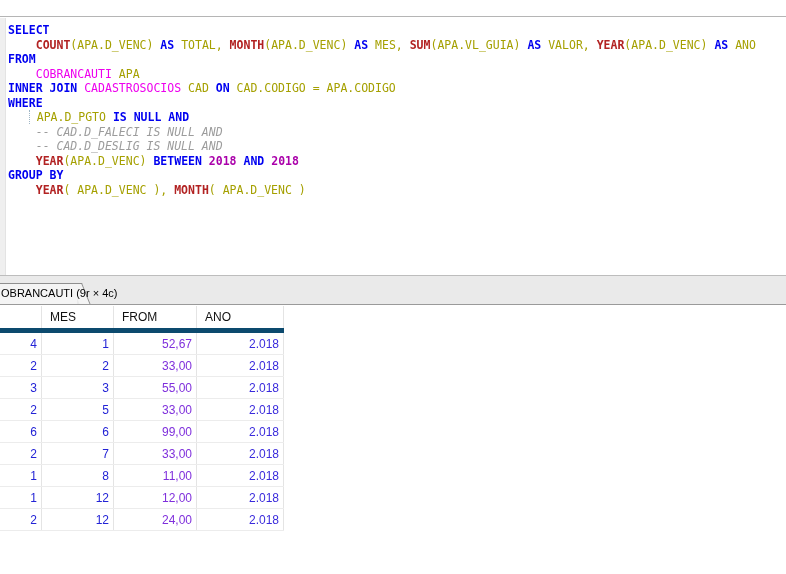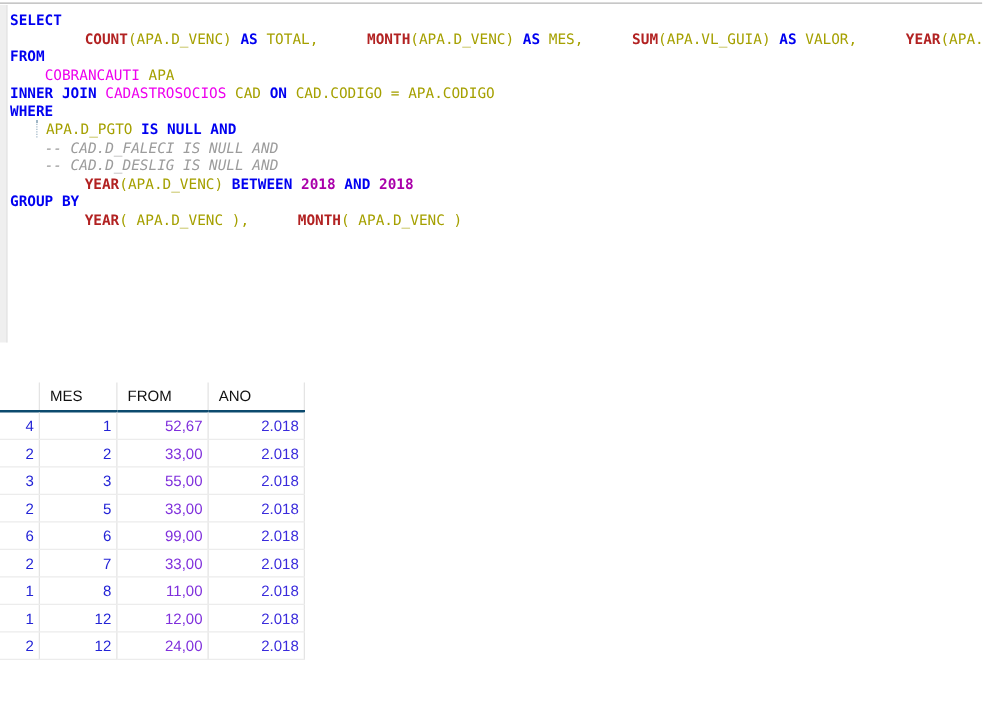--- a/index.html
+++ b/index.html
@@ -3,35 +3,35 @@
 <meta charset="utf-8">
 <style>
   html,body { margin:0; padding:0; background:#ffffff; }
   .screen {
     position:relative; width:786px; height:574px; overflow:hidden;
     background:#ffffff; font-family:"Liberation Sans", sans-serif;
   }
 
   
   .editor {
-    position:absolute; top:2px; left:0; width:786px; height:277px;
+    position:absolute; top:16px; left:0; width:786px; height:277px;
     background:#ffffff; border-top:1px solid #b5b5b5; box-sizing:border-box;
   }
   .gutter {
     position:absolute; left:0; top:1px; width:5px; height:270px;
     background:#efefef; border-right:1px solid #e3e3e3;
   }
   .code {
     position:absolute; left:8px; top:6px;
     font-family:"DejaVu Sans Mono", monospace;
     font-size:11.5px; line-height:14.5px; white-space:pre;
   }
   .code-line { height:14.5px; }
   .tk-kw  { color:var(--kw);  font-weight:bold; }
-  .tk-fn  { color:var(--fn);  font-weight:bold;margin-left:32px; }
+  .tk-fn  { color:var(--fn);  font-weight:bold; }
   .tk-id  { color:var(--id); }
   .tk-tbl { color:var(--tbl); }
   .tk-num { color:var(--num); font-weight:bold; }
   .tk-cm  { color:var(--cm);  font-style:italic; }
   .tk-pl  { color:#222222; }
   .tk-gd  { border-left:1px dotted #9fb6c6; }
 
   
   .tabstrip {
     position:absolute; top:275px; left:0; width:786px; height:30px;
@@ -52,22 +52,22 @@
   .tab-label {
     position:absolute; left:1px; bottom:0; height:21px; line-height:21px;
     font-size:11px; color:#000000; white-space:nowrap; z-index:2;
   }
 
   
   .grid { position:absolute; top:306px; left:0; }
   table.rs { border-collapse:collapse; table-layout:fixed; background:#ffffff; }
   table.rs th {
     height:22px; font-size:12px; font-weight:normal; color:#111111;
-    text-align:left; padding:0 2px 0 8px; background:#ffffff;
-    border-right:1px solid #e4e4e4; border-bottom:2px solid #0c4a6e;
+    text-align:left; padding:0 12px 0 8px; background:#ffffff;
+    border-right:1px solid #e4e4e4; border-bottom:5px solid #0c4a6e;
     overflow:hidden; white-space:nowrap;
   }
   table.rs td {
     height:21px; font-size:12px; text-align:right; padding:0 4px 0 0;
     border-right:1px solid #e4e4e4; border-bottom:1px solid #ececec;
     overflow:hidden; white-space:nowrap;
   }
   .col-total { width:21px; }
   .col-mes   { width:51px; }
   .col-valor { width:62px; }
@@ -79,20 +79,27 @@
 </head>
 <body>
 
 <div class="screen">
 
   <div class="editor">
     <div class="gutter"></div>
     <div class="code"><div class="code-line"><span class="tk-kw">SELECT</span></div><div class="code-line"><span class="tk-pl">    </span><span class="tk-fn">COUNT</span><span class="tk-id">(APA.D_VENC)</span><span class="tk-pl"> </span><span class="tk-kw">AS</span><span class="tk-id"> TOTAL, </span><span class="tk-fn">MONTH</span><span class="tk-id">(APA.D_VENC)</span><span class="tk-pl"> </span><span class="tk-kw">AS</span><span class="tk-id"> MES, </span><span class="tk-fn">SUM</span><span class="tk-id">(APA.VL_GUIA)</span><span class="tk-pl"> </span><span class="tk-kw">AS</span><span class="tk-id"> VALOR, </span><span class="tk-fn">YEAR</span><span class="tk-id">(APA.D_VENC)</span><span class="tk-pl"> </span><span class="tk-kw">AS</span><span class="tk-id"> ANO</span></div><div class="code-line"><span class="tk-kw">FROM</span></div><div class="code-line"><span class="tk-pl">    </span><span class="tk-tbl">COBRANCAUTI</span><span class="tk-id"> APA</span></div><div class="code-line"><span class="tk-kw">INNER JOIN</span><span class="tk-pl"> </span><span class="tk-tbl">CADASTROSOCIOS</span><span class="tk-id"> CAD </span><span class="tk-kw">ON</span><span class="tk-id"> CAD.CODIGO = APA.CODIGO</span></div><div class="code-line"><span class="tk-kw">WHERE</span></div><div class="code-line"><span class="tk-pl">   </span><span class="tk-gd"> </span><span class="tk-id">APA.D_PGTO </span><span class="tk-kw">IS NULL AND</span></div><div class="code-line"><span class="tk-pl">    </span><span class="tk-cm">-- CAD.D_FALECI IS NULL AND</span></div><div class="code-line"><span class="tk-pl">    </span><span class="tk-cm">-- CAD.D_DESLIG IS NULL AND</span></div><div class="code-line"><span class="tk-pl">    </span><span class="tk-fn">YEAR</span><span class="tk-id">(APA.D_VENC)</span><span class="tk-pl"> </span><span class="tk-kw">BETWEEN</span><span class="tk-pl"> </span><span class="tk-num">2018</span><span class="tk-pl"> </span><span class="tk-kw">AND</span><span class="tk-pl"> </span><span class="tk-num">2018</span></div><div class="code-line"><span class="tk-kw">GROUP BY</span></div><div class="code-line"><span class="tk-pl">    </span><span class="tk-fn">YEAR</span><span class="tk-id">( APA.D_VENC ), </span><span class="tk-fn">MONTH</span><span class="tk-id">( APA.D_VENC )</span></div></div>
   </div>
 
+  <div class="tabstrip">
+    <div class="tab">
+      <div class="tab-slant"></div>
+      <div class="tab-body"></div>
+      <div class="tab-label">OBRANCAUTI (9r × 4c)</div>
+    </div>
+  </div>
 
   <div class="grid">
     <table class="rs">
       <thead>
         <tr>
             <th class="col-total"></th>
             <th class="col-mes">MES</th>
             <th class="col-valor">FROM</th>
             <th class="col-ano">ANO</th>
           </tr>

